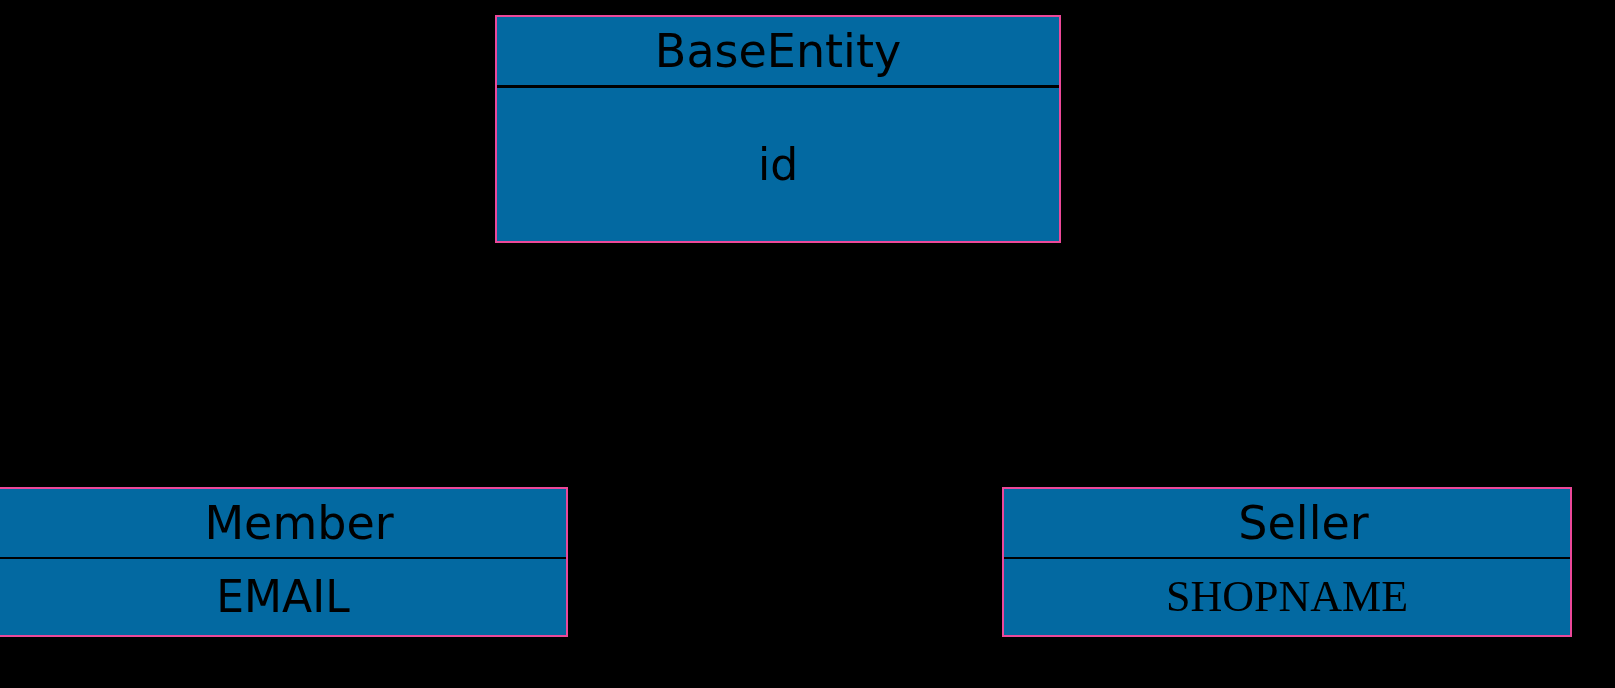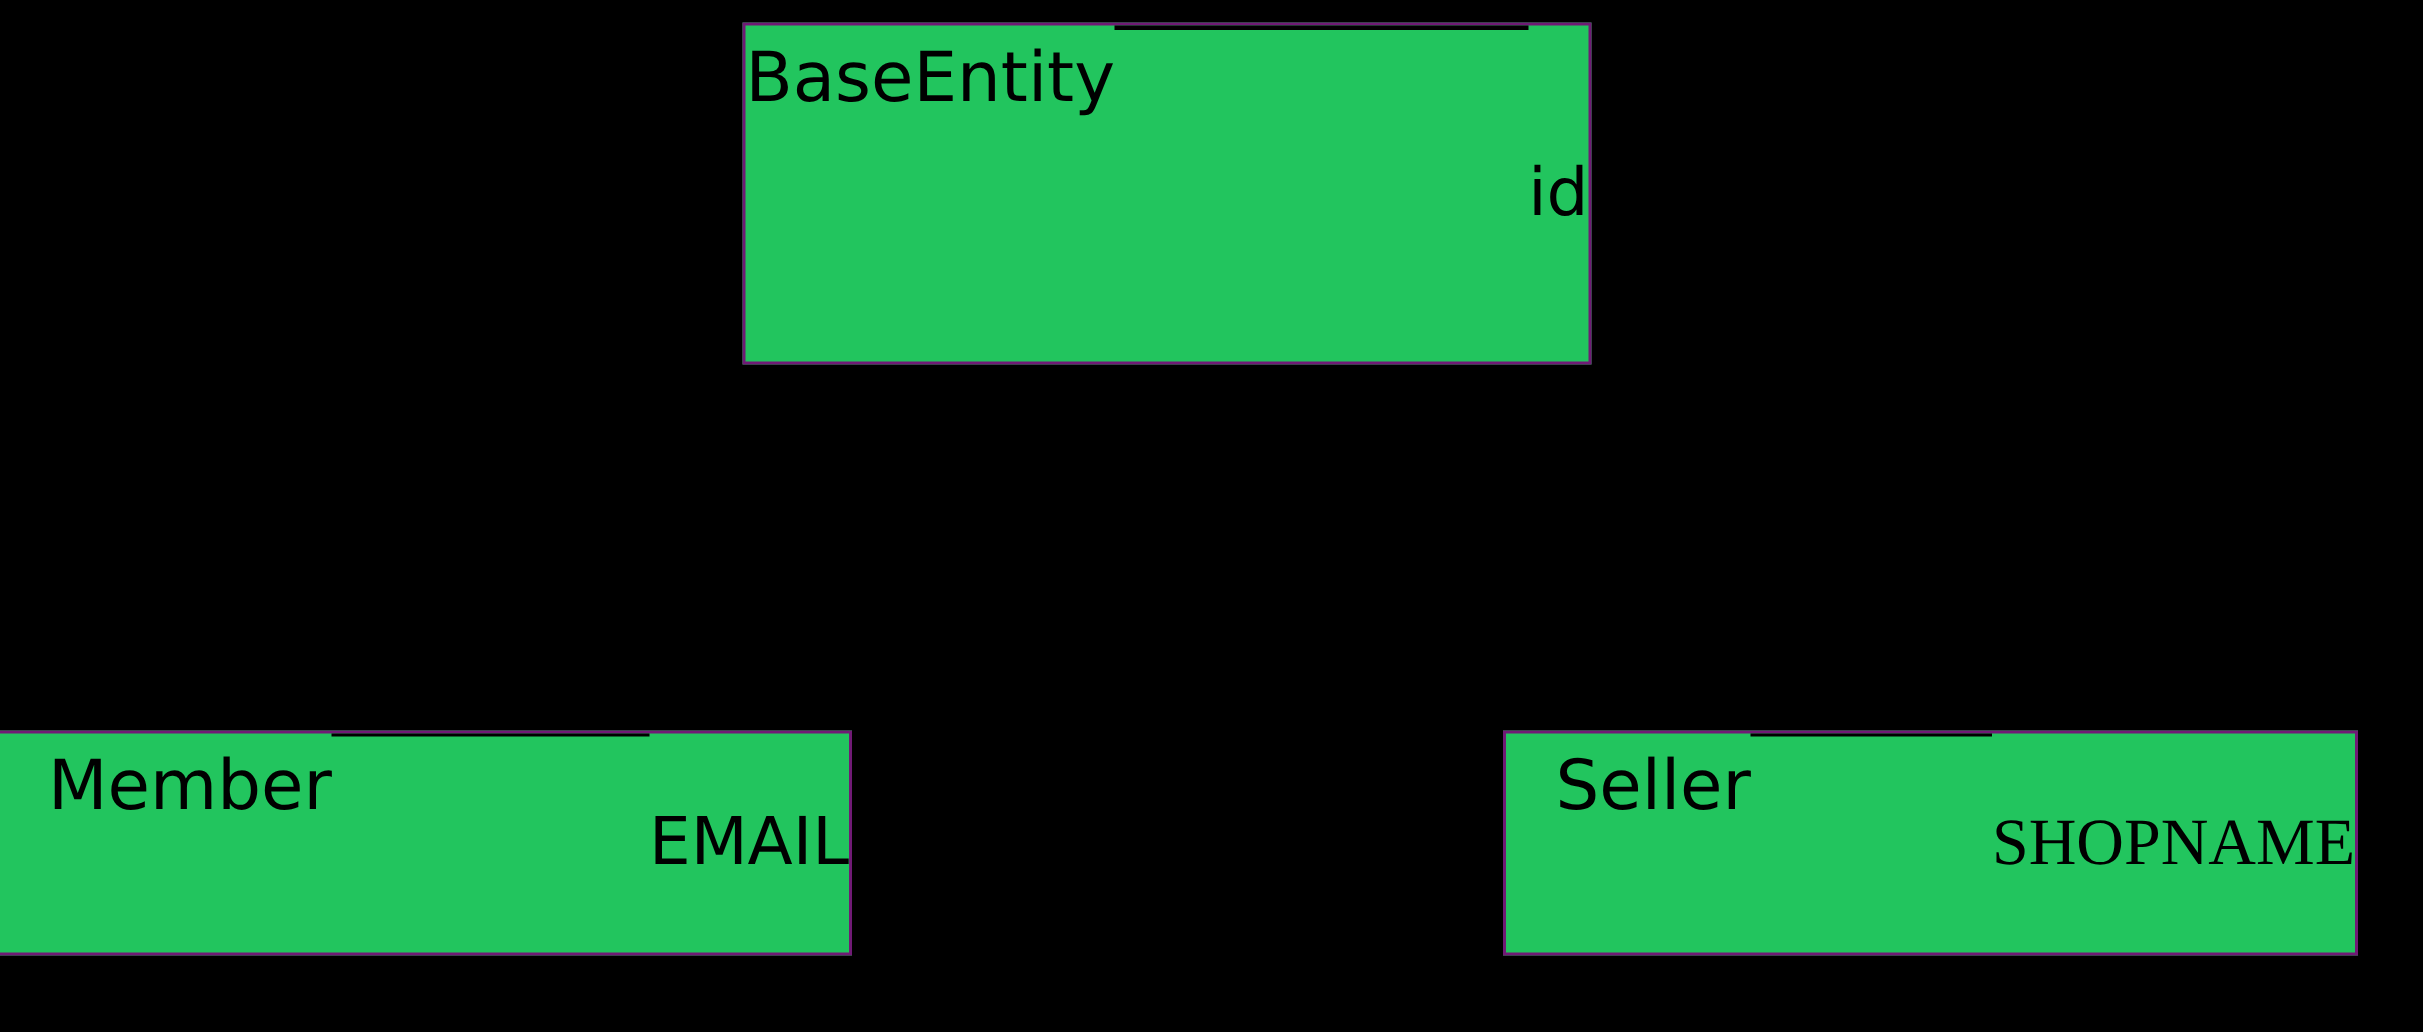--- a/index.html
+++ b/index.html
@@ -22,46 +22,46 @@
     position: absolute;
     left: 0; top: 0;
     width: 1615px;
     height: 688px;
     pointer-events: none;
   }
 
   
   .uml-class {
     position: absolute;
-    background: #22c55e;
-    border: 2px solid #701a75;
+    background: #0369a1;
+    border: 2px solid #ec4899;
     box-sizing: border-box;
     display: flex;
-    flex-direction: row;
+    flex-direction: column;
   }
   .uml-class-name {
     text-align: center;
     color: #000000;
     line-height: 1.0;
     display: flex;
     align-items: center;
     justify-content: center;
     box-sizing: border-box;
   }
   .uml-divider {
     width: 100%;
     height: 0;
     border-top: 3px solid #000000;
     box-sizing: border-box;
   }
   .uml-attributes {
     flex: 1 1 auto;
     display: flex;
     flex-direction: column;
-    align-items: flex-end;
+    align-items: center;
     justify-content: center;
     box-sizing: border-box;
   }
   .uml-attribute {
     text-align: center;
     color: #000000;
     white-space: nowrap;
     line-height: 1.12;
   }
 

